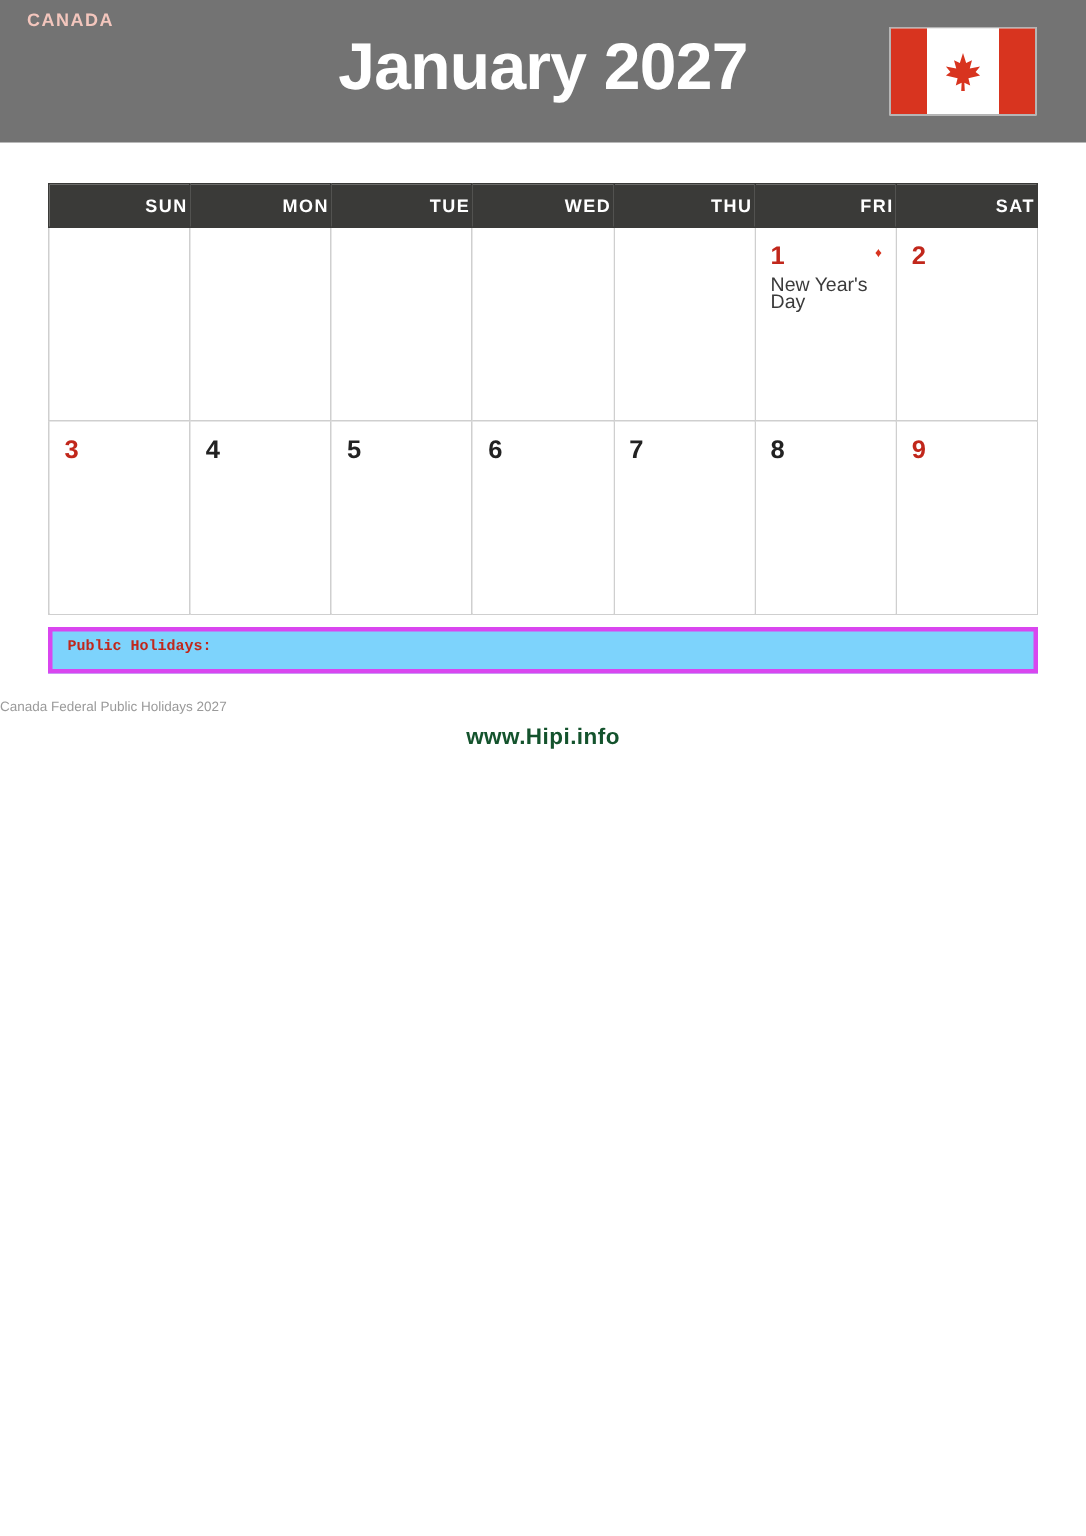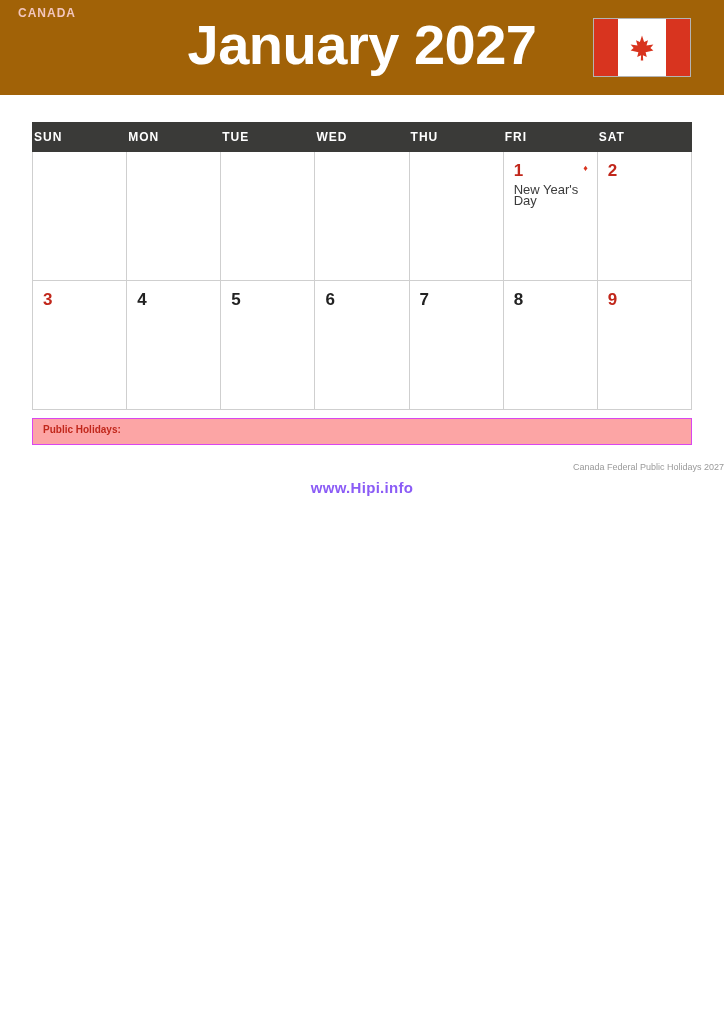--- a/index.html
+++ b/index.html
@@ -11,39 +11,39 @@
     height: 1024px;
     background: #ffffff;
     font-family: "Liberation Sans", sans-serif;
     overflow: hidden;
   }
 
   
   .header {
     position: relative;
     height: 95px;
-    background: #a16207;
+    background: #737373;
     color: #ffffff;
   }
   .country-label {
     position: absolute;
     left: 18px;
     top: 6px;
     font-size: 12px;
     font-weight: bold;
     letter-spacing: 1px;
     color: #f3c6bd;
   }
   .month-title {
     position: absolute;
     left: 0;
     right: 0;
     top: 14px;
     text-align: center;
-    font-size: 56px;
+    font-size: 44px;
     font-weight: bold;
     letter-spacing: -0.5px;
     line-height: 62px;
   }
   .flag {
     position: absolute;
     right: 33px;
     top: 18px;
     width: 96px;
     height: 57px;
@@ -78,21 +78,21 @@
     border-collapse: collapse;
     table-layout: fixed;
   }
   table.calendar th {
     background: #3a3a38;
     color: #ffffff;
     font-size: 12px;
     letter-spacing: 1px;
     font-weight: bold;
     height: 26px;
-    text-align: left;
+    text-align: right;
     border: 1px solid #3a3a38;
     margin-top: 25px;
   }
   table.calendar td {
     border: 1px solid #cfcfcf;
     height: 128px;
     vertical-align: top;
     background: #ffffff;
     padding: 0;
     position: relative;
@@ -128,47 +128,48 @@
     right: 9px;
     top: 12px;
     color: #d8341f;
     font-size: 9px;
     line-height: 9px;
   }
 
   
   .holidays-box {
     margin: 8px 32px 0 32px;
-    border: 1px solid #d946ef;
-    background: #fca5a5;
+    border: 3px solid #d946ef;
+    background: #7dd3fc;
     padding: 5px 10px 7px 10px;
     box-sizing: border-box;
+    font-family: Liberation Mono, monospace;
   }
   .holidays-title {
     color: #c1271b;
     font-size: 10px;
     font-weight: bold;
     margin-bottom: 2px;
   }
   .holidays-item {
     font-size: 10px;
     color: #333333;
     line-height: 13px;
   }
   .credit {
-    text-align: right;
+    text-align: left;
     font-size: 9px;
     color: #9a9a9a;
     margin-top: 17px;
   }
   .site {
     text-align: center;
     font-size: 15px;
     font-weight: bold;
-    color: #8b5cf6;
+    color: #14532d;
     margin-top: 7px;
     letter-spacing: 0.3px;
   }
 </style>
 </head>
 <body>
 
 <div class="header">
   <div class="country-label">CANADA</div>
   <div class="month-title">January 2027</div>

